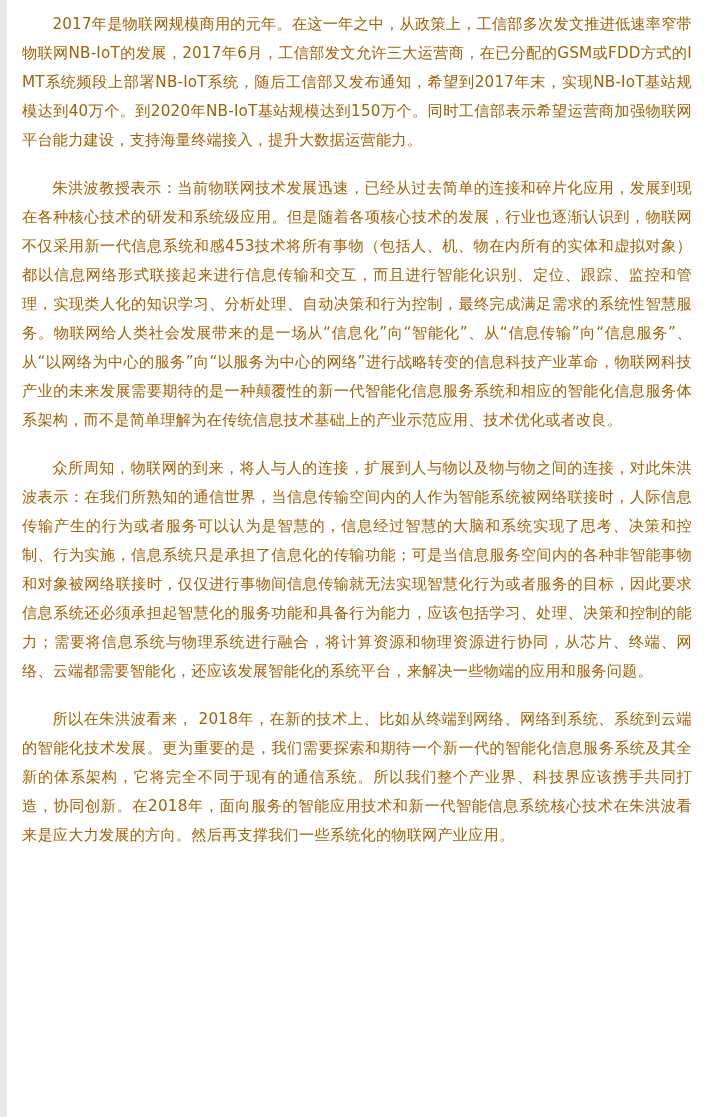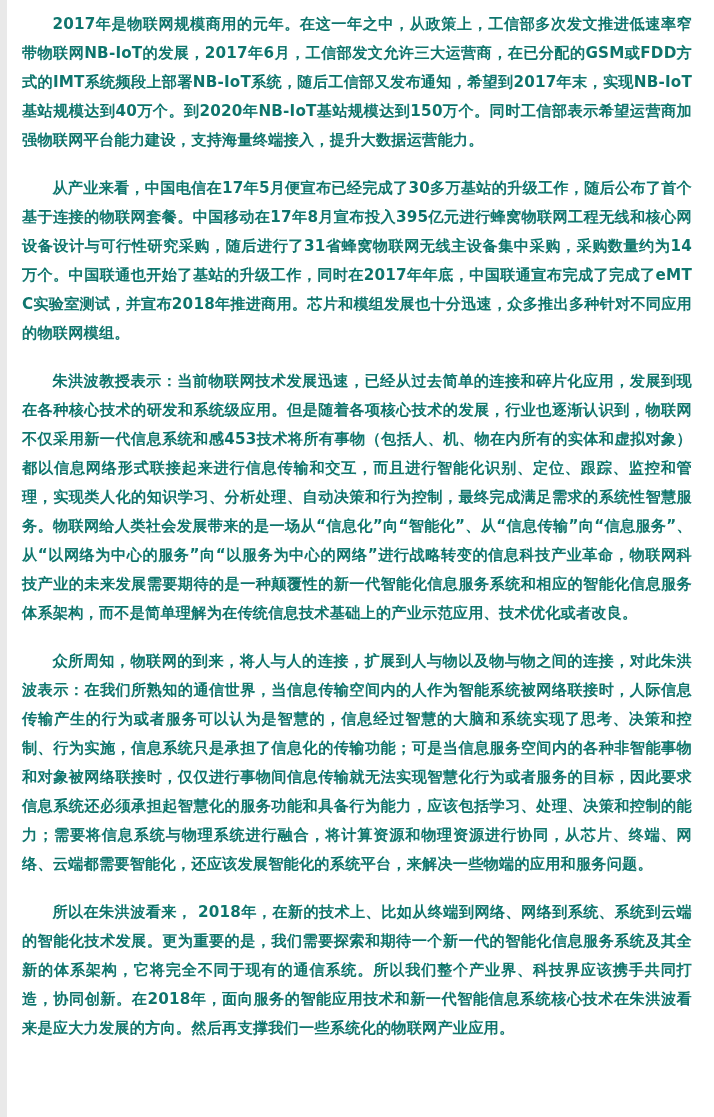--- a/index.html
+++ b/index.html
@@ -28,37 +28,35 @@
     width: 7px;
     background: #e9e9e9;
   }
   .article {
     position: relative;
   }
   .para {
     margin: 0 0 19px 0;
     font-size: 15.2px;
     line-height: 29px;
-    color: #0f766e;
+    color: #a16207;
     text-align: justify;
     text-justify: inter-ideograph;
     text-indent: 2em;
     letter-spacing: 0.2px;
     word-break: break-all;
-    font-weight: bold;
   }
   .para:last-child {
     margin-bottom: 0;
   }
 </style>
 </head>
 <body>
 
 <div class="page">
   <div class="left-rule"></div>
   <div class="article">
     <p class="para">2017年是物联网规模商用的元年。在这一年之中，从政策上，工信部多次发文推进低速率窄带物联网NB-IoT的发展，2017年6月，工信部发文允许三大运营商，在已分配的GSM或FDD方式的IMT系统频段上部署NB-IoT系统，随后工信部又发布通知，希望到2017年末，实现NB-IoT基站规模达到40万个。到2020年NB-IoT基站规模达到150万个。同时工信部表示希望运营商加强物联网平台能力建设，支持海量终端接入，提升大数据运营能力。</p>
-    <p class="para">从产业来看，中国电信在17年5月便宣布已经完成了30多万基站的升级工作，随后公布了首个基于连接的物联网套餐。中国移动在17年8月宣布投入395亿元进行蜂窝物联网工程无线和核心网设备设计与可行性研究采购，随后进行了31省蜂窝物联网无线主设备集中采购，采购数量约为14万个。中国联通也开始了基站的升级工作，同时在2017年年底，中国联通宣布完成了完成了eMTC实验室测试，并宣布2018年推进商用。芯片和模组发展也十分迅速，众多推出多种针对不同应用的物联网模组。</p>
     <p class="para">朱洪波教授表示：当前物联网技术发展迅速，已经从过去简单的连接和碎片化应用，发展到现在各种核心技术的研发和系统级应用。但是随着各项核心技术的发展，行业也逐渐认识到，物联网不仅采用新一代信息系统和感453技术将所有事物（包括人、机、物在内所有的实体和虚拟对象）都以信息网络形式联接起来进行信息传输和交互，而且进行智能化识别、定位、跟踪、监控和管理，实现类人化的知识学习、分析处理、自动决策和行为控制，最终完成满足需求的系统性智慧服务。物联网给人类社会发展带来的是一场从“信息化”向“智能化”、从“信息传输”向“信息服务”、从“以网络为中心的服务”向“以服务为中心的网络”进行战略转变的信息科技产业革命，物联网科技产业的未来发展需要期待的是一种颠覆性的新一代智能化信息服务系统和相应的智能化信息服务体系架构，而不是简单理解为在传统信息技术基础上的产业示范应用、技术优化或者改良。</p>
     <p class="para">众所周知，物联网的到来，将人与人的连接，扩展到人与物以及物与物之间的连接，对此朱洪波表示：在我们所熟知的通信世界，当信息传输空间内的人作为智能系统被网络联接时，人际信息传输产生的行为或者服务可以认为是智慧的，信息经过智慧的大脑和系统实现了思考、决策和控制、行为实施，信息系统只是承担了信息化的传输功能；可是当信息服务空间内的各种非智能事物和对象被网络联接时，仅仅进行事物间信息传输就无法实现智慧化行为或者服务的目标，因此要求信息系统还必须承担起智慧化的服务功能和具备行为能力，应该包括学习、处理、决策和控制的能力；需要将信息系统与物理系统进行融合，将计算资源和物理资源进行协同，从芯片、终端、网络、云端都需要智能化，还应该发展智能化的系统平台，来解决一些物端的应用和服务问题。</p>
     <p class="para">所以在朱洪波看来， 2018年，在新的技术上、比如从终端到网络、网络到系统、系统到云端的智能化技术发展。更为重要的是，我们需要探索和期待一个新一代的智能化信息服务系统及其全新的体系架构，它将完全不同于现有的通信系统。所以我们整个产业界、科技界应该携手共同打造，协同创新。在2018年，面向服务的智能应用技术和新一代智能信息系统核心技术在朱洪波看来是应大力发展的方向。然后再支撑我们一些系统化的物联网产业应用。</p>
   </div>
 </div>
 
 </body></html>

